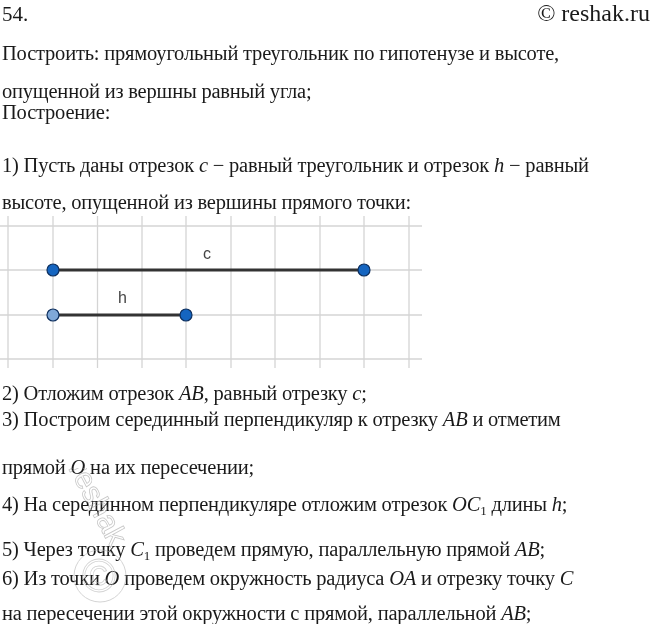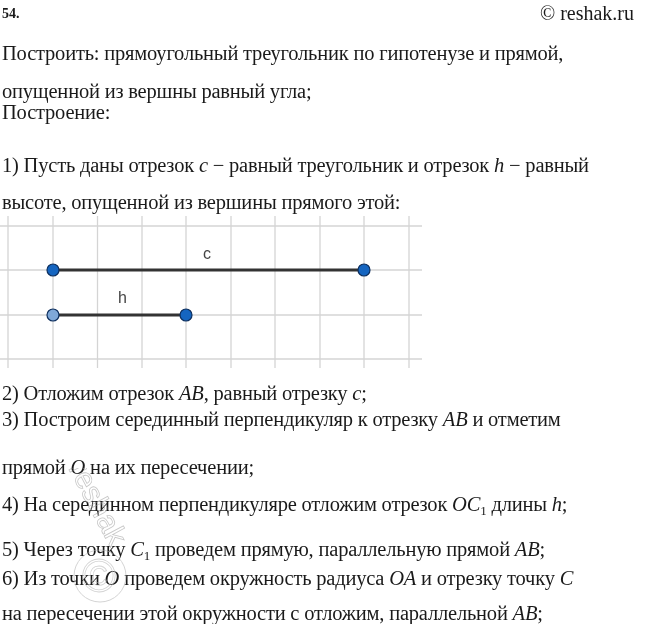--- a/index.html
+++ b/index.html
@@ -20,29 +20,29 @@
       left: 2px;
       font-size: 20.5px;
       line-height: 24px;
       white-space: nowrap;
       letter-spacing: -0.2px;
     }
     .num {
       position: absolute;
       left: 2px;
       top: 2px;
-      font-size: 14px;
-      font-weight: bold;
+      font-size: 21px;
+      font-weight: normal;
       line-height: 24px;
     }
     .copyright {
       position: absolute;
-      right: 20px;
+      right: 4px;
       top: 1px;
-      font-size: 20px;
+      font-size: 24px;
       line-height: 24px;
       text-align: center;
     }
     .math {
       font-style: italic;
     }
     sub {
       font-size: 13px;
       font-style: normal;
       vertical-align: -4px;
@@ -66,29 +66,29 @@
       pointer-events: none;
       opacity: 0.55;
     }
   </style>
 </head>
 <body>
 
 <div class="num">54.</div>
 <div class="copyright">© reshak.ru</div>
 
-<div class="line" style="top:41px">Построить:  прямоугольный треугольник по гипотенузе и прямой,</div>
+<div class="line" style="top:41px">Построить:  прямоугольный треугольник по гипотенузе и высоте,</div>
 <div class="line" style="top:79px">опущенной из вершны равный угла;</div>
 
 <div class="line" style="top:100px">Построение:</div>
 
 <div class="line" style="top:153px">
   <span>1) Пусть даны отрезок </span><span class="math">c</span><span> − равный треугольник и отрезок </span><span class="math">h</span><span> − равный</span>
 </div>
-<div class="line" style="top:190px">высоте, опущенной из вершины прямого этой:</div>
+<div class="line" style="top:190px">высоте, опущенной из вершины прямого точки:</div>
 
 <div id="figure">
   <svg width="430" height="156" viewBox="0 0 430 156">
     <g stroke="#d4d4d4" stroke-width="1.3">
 
       <line x1="8" y1="2" x2="8" y2="154"></line>
       <line x1="53" y1="2" x2="53" y2="154"></line>
       <line x1="97.5" y1="2" x2="97.5" y2="154"></line>
       <line x1="142" y1="2" x2="142" y2="154"></line>
       <line x1="186" y1="2" x2="186" y2="154"></line>
@@ -134,21 +134,21 @@
 </div>
 
 <div class="line" style="top:537px">
   <span>5) Через точку </span><span class="math"><span>C</span><sub>1</sub></span><span> проведем прямую, параллельную прямой </span><span class="math">AB</span><span>;</span>
 </div>
 
 <div class="line" style="top:566px">
   <span>6) Из точки </span><span class="math">O</span><span> проведем окружность радиуса </span><span class="math">OA</span><span> и отрезку точку </span><span class="math">C</span>
 </div>
 <div class="line" style="top:601px">
-  <span>на пересечении этой окружности с отложим, параллельной </span><span class="math">AB</span><span>;</span>
+  <span>на пересечении этой окружности с прямой, параллельной </span><span class="math">AB</span><span>;</span>
 </div>
 
 <div class="watermark">
   <svg width="110" height="140" viewBox="0 0 110 140">
     <text x="0" y="0" transform="translate(8,0) rotate(62)" font-family="Liberation Sans, DejaVu Sans, sans-serif" font-size="30" fill="none" stroke="#9a9a9a" stroke-width="0.8">reshak</text>
     <circle cx="40" cy="108" r="26" fill="none" stroke="#b0b0b0" stroke-width="1"></circle>
     <text x="22" y="124" font-family="Liberation Sans, DejaVu Sans, sans-serif" font-size="46" fill="none" stroke="#b0b0b0" stroke-width="0.8">©</text>
   </svg>
 </div>
 

